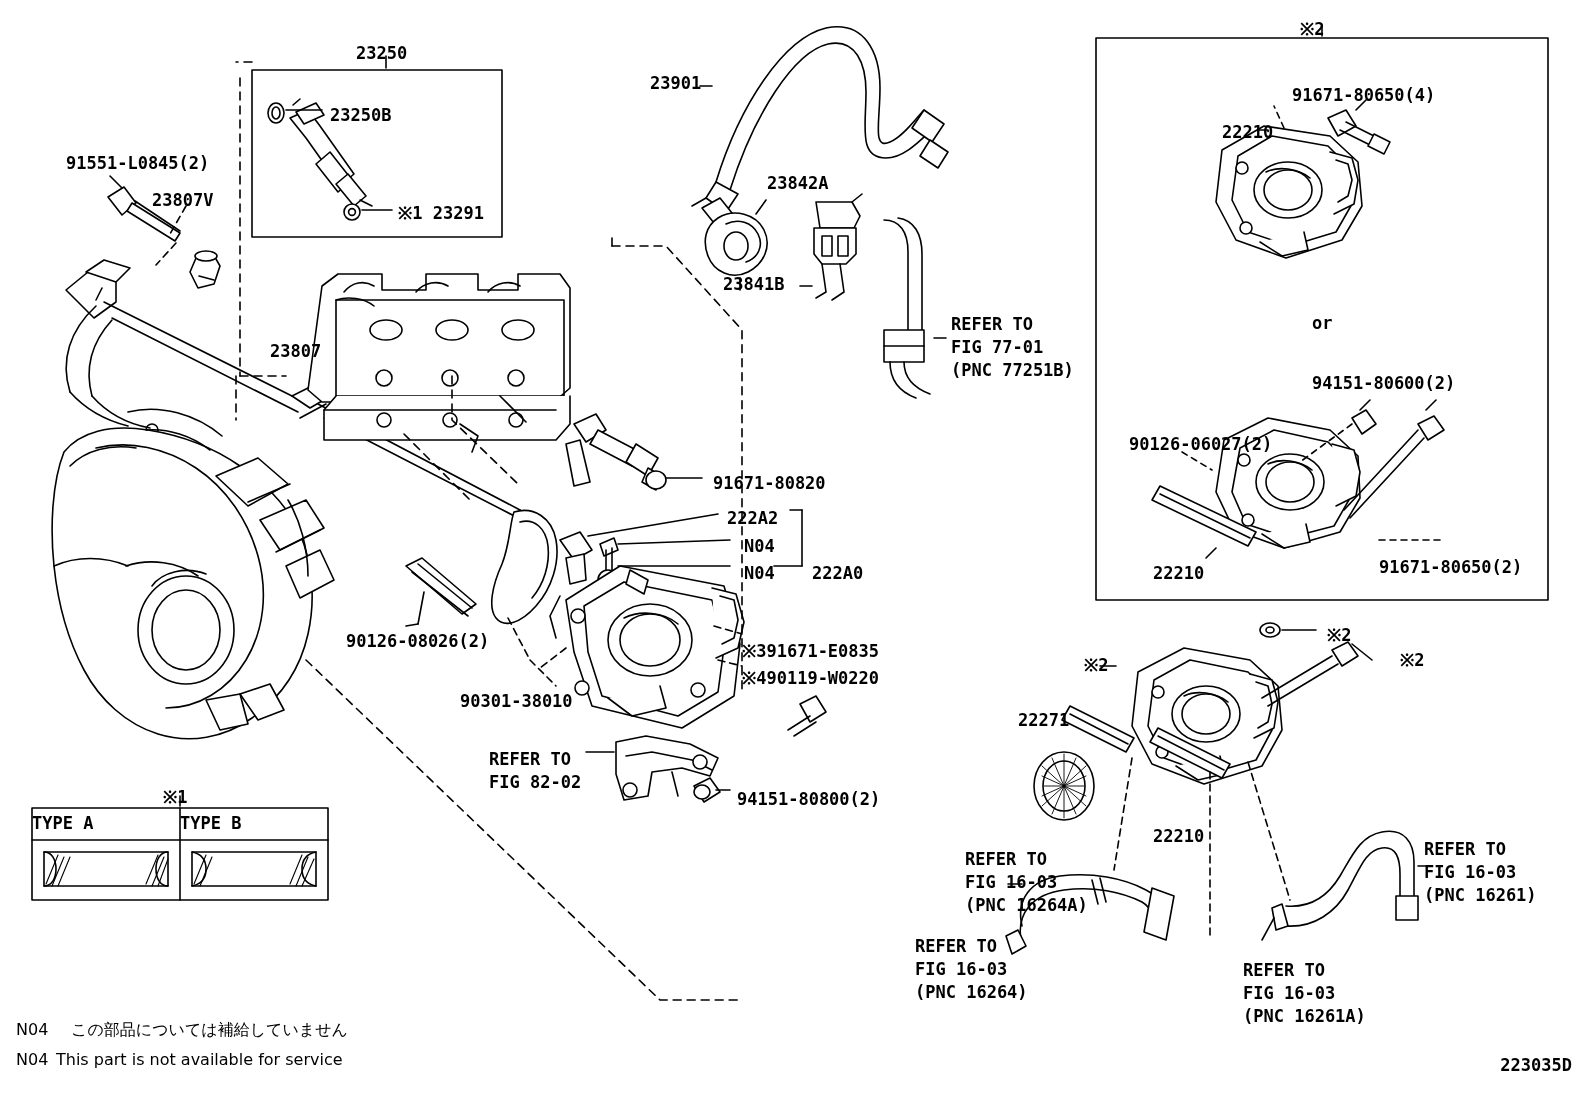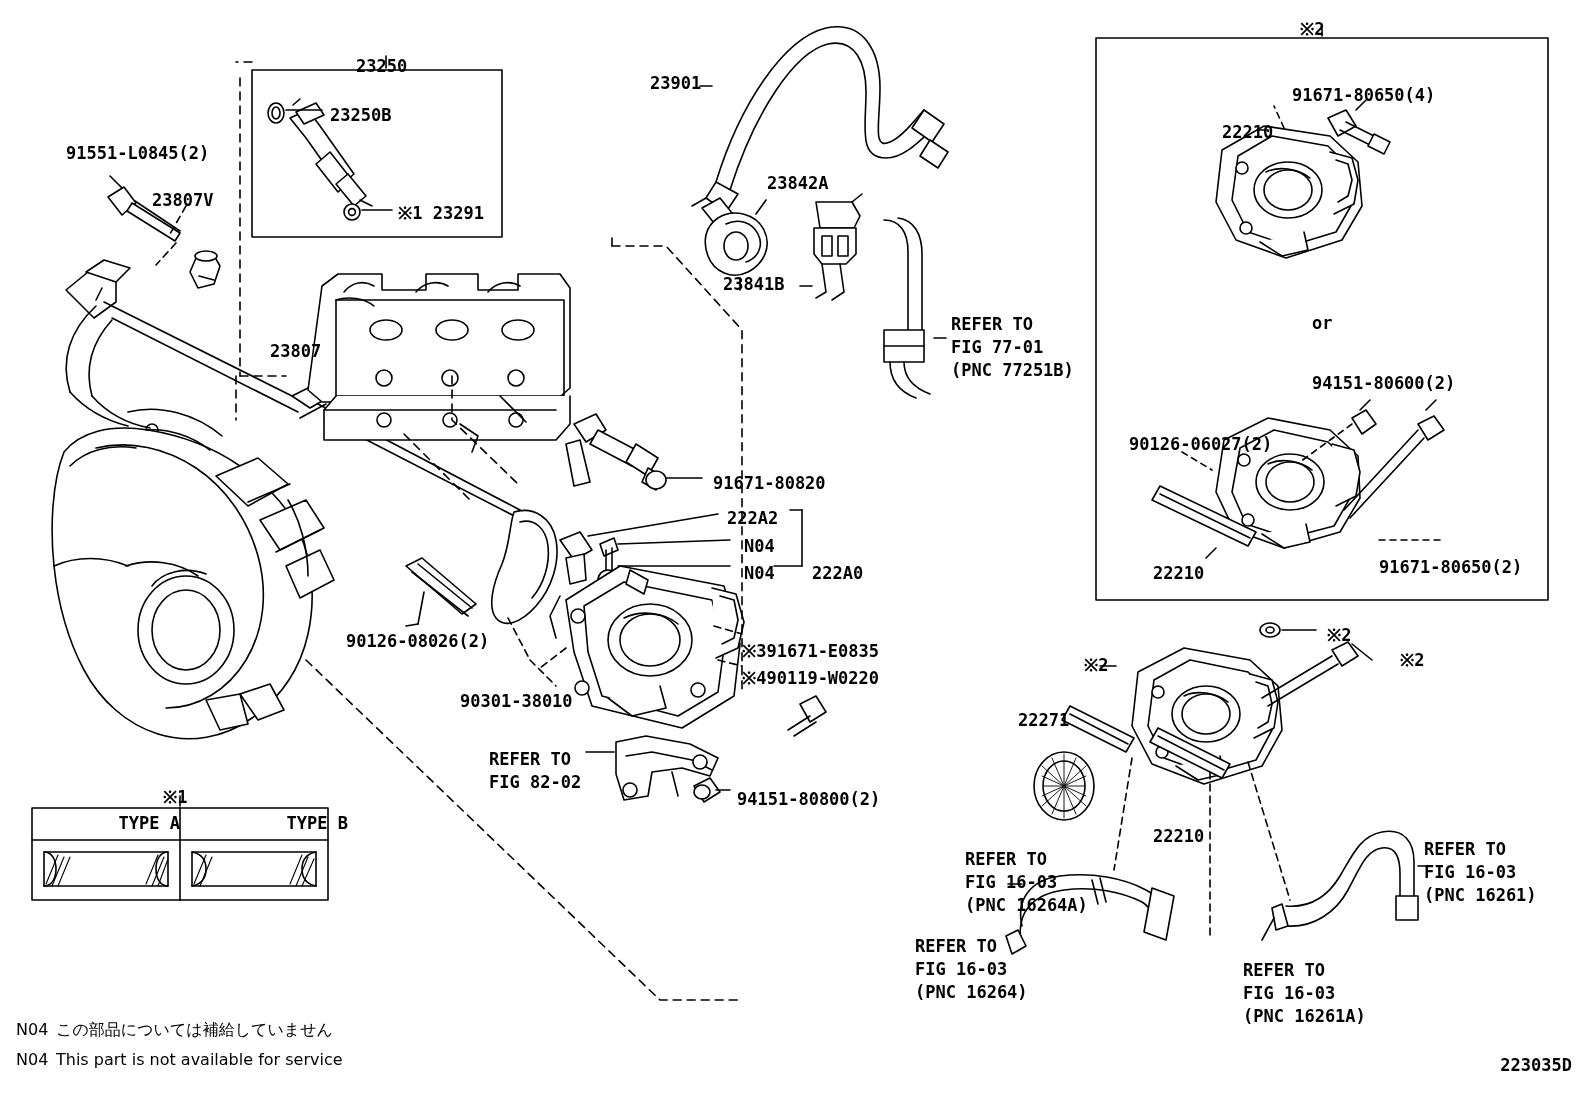--- a/index.html
+++ b/index.html
@@ -30,34 +30,35 @@
     font-weight: bold;
     color: #000000;
     white-space: pre;
     letter-spacing: 0px;
     line-height: 1.25;
   }
   .lbl.jp {
     font-family: "DejaVu Sans", sans-serif;
     font-weight: normal;
     font-size: 16px;
+    margin-left: 15px;
   }
   .lbl.note {
     font-family: "DejaVu Sans", sans-serif;
     font-weight: normal;
     font-size: 16px;
   }
   .lbl.refer {
     line-height: 1.35;
   }
   .lbl.code {
     font-size: 17px;
     font-weight: bold;
   }
-  .ctr { text-align: right; }
+  .ctr { text-align: left; }
   .rgt { text-align: right; }
 </style>
 </head>
 <body>
 
 <div id="page">
 
   <svg class="art" viewBox="0 0 1592 1099" fill="none" stroke="#000" stroke-width="1.6" stroke-linejoin="round" stroke-linecap="round">
 
     <g>
@@ -445,23 +446,23 @@
                C 1404 828 1414 842 1414 862 L1414 896"></path>
       <path d="M1286 926 C 1314 928 1336 912 1348 890 C 1360 868 1366 850 1382 848
                C 1396 846 1400 858 1400 874 L1400 896"></path>
       <path d="M1396 896 l22 0 l0 24 l-22 0 z" fill="#fff"></path>
       <path d="M1282 904 l-10 4 l4 22 l12 -4 z" fill="#fff"></path>
       <line x1="1418" y1="866" x2="1432" y2="866"></line>
       <line x1="1274" y1="918" x2="1262" y2="940"></line>
     </g>
   </svg>
 
-  <div class="lbl code" style="left:356px; top:56px;">23250</div>
+  <div class="lbl code" style="left:356px; top:43px;">23250</div>
   <div class="lbl code" style="left:330px; top:105px;">23250B</div>
-  <div class="lbl code" style="left:66px; top:143px;">91551-L0845(2)</div>
+  <div class="lbl code" style="left:66px; top:153px;">91551-L0845(2)</div>
   <div class="lbl code" style="left:152px; top:190px;">23807V</div>
   <div class="lbl code" style="left:398px; top:203px;">※1 23291</div>
   <div class="lbl code" style="left:261px; top:341px;margin-left:9px;">23807</div>
   <div class="lbl code" style="left:650px; top:73px;">23901</div>
   <div class="lbl code" style="left:767px; top:173px;">23842A</div>
   <div class="lbl code" style="left:723px; top:274px;">23841B</div>
   <div class="lbl code refer" style="left:951px; top:313px;">REFER TO
 FIG 77-01
 (PNC 77251B)</div>
   <div class="lbl code" style="left:713px; top:473px;">91671-80820</div>

